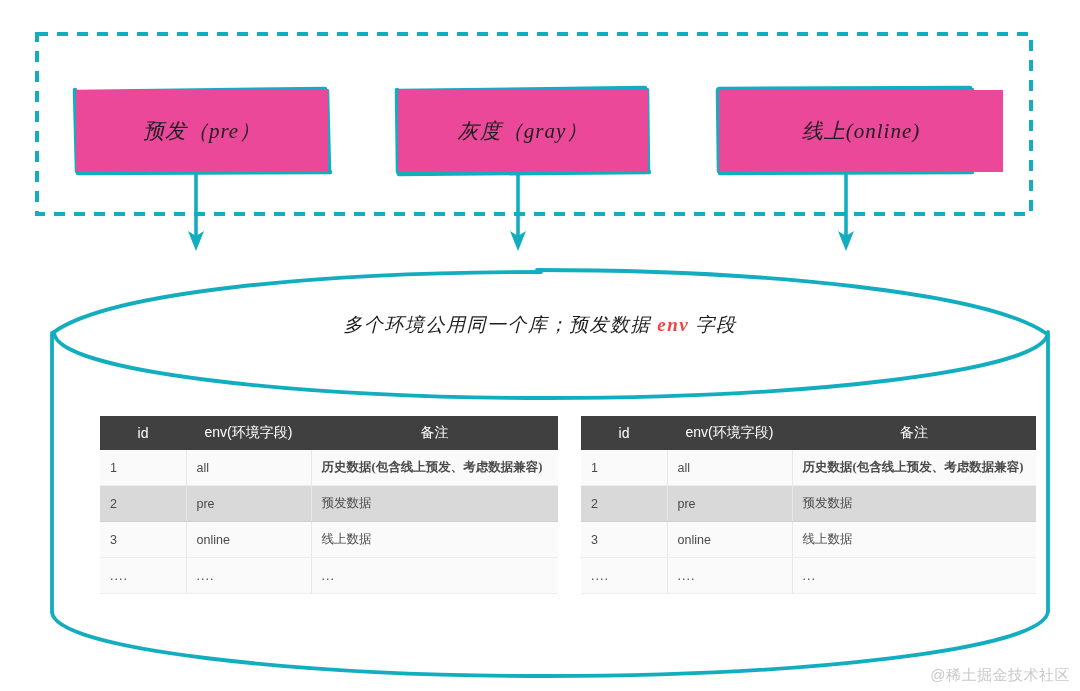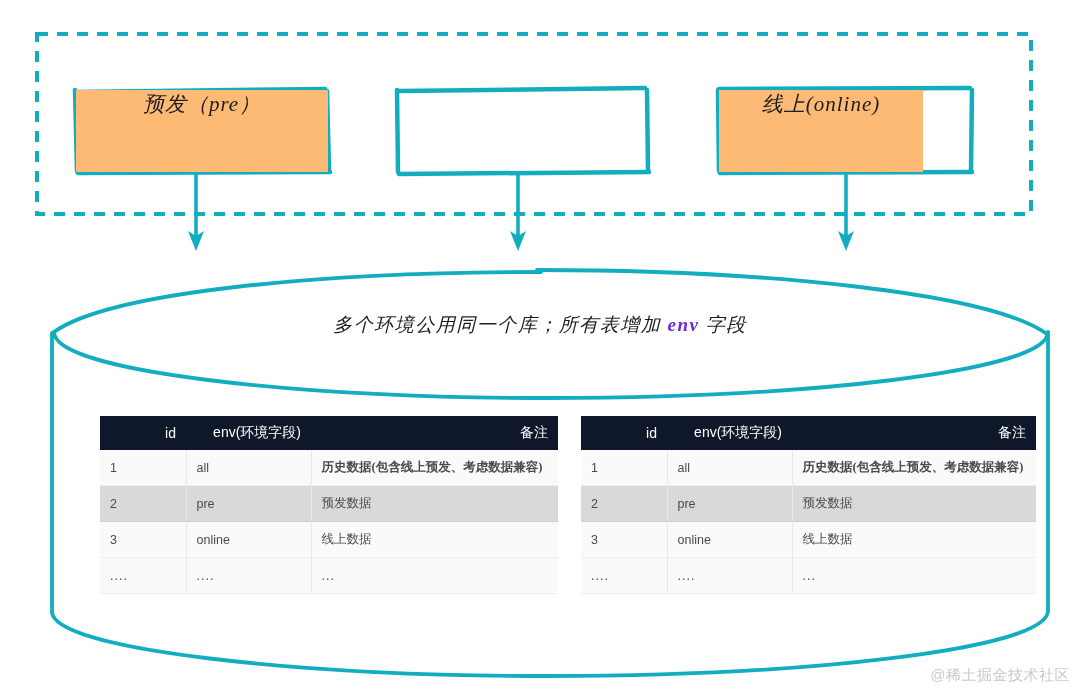--- a/index.html
+++ b/index.html
@@ -22,24 +22,24 @@
     left: 0;
     top: 0;
     width: 1080px;
     height: 691px;
     pointer-events: none;
   }
   
   .env-box {
     position: absolute;
     display: flex;
-    align-items: flex-start;
+    align-items: center;
     justify-content: center;
     box-sizing: border-box;
-    background: #fdba74;
+    background: #ec4899;
   }
   .env-label {
     font-family: "Liberation Serif", "DejaVu Serif", serif;
     font-style: italic;
     font-size: 21px;
     color: #1d1d1f;
     letter-spacing: 1px;
     white-space: nowrap;
   }
   
@@ -50,38 +50,38 @@
     width: 1080px;
     text-align: center;
     font-family: "Liberation Serif", "DejaVu Serif", serif;
     font-style: italic;
     font-size: 19px;
     color: #1d1d1f;
     letter-spacing: 1.5px;
     white-space: nowrap;
   }
   .cyl-caption .accent {
-    color: #6d28d9;
+    color: #ef4444;
     font-weight: bold;
     font-style: italic;
   }
   
   .env-table {
     position: absolute;
     border-collapse: collapse;
     table-layout: fixed;
     background: #fafafa;
     font-size: 12.5px;
   }
   .env-table th {
-    background: #0f172a;
+    background: #404040;
     color: #ffffff;
     font-weight: normal;
     font-size: 14px;
-    text-align: right;
+    text-align: center;
     padding: 8px 10px;
     height: 16px;
     border: none;
   }
   .env-table td {
     padding: 7px 10px;
     height: 21px;
     color: #4a4a4a;
     border-right: 1px solid #e8e8e8;
     border-bottom: 1px solid #ededed;
@@ -160,27 +160,30 @@
       <path d="M1048 334 L1048 611"></path>
 
       <path d="M52 612 C 54 650 300 676 548 676 C 800 676 1046 650 1048 611"></path>
     </g>
   </svg>
 
   <div class="env-box" style="left:76px; top:90px; width:252px; height:82px;">
     <span class="env-label">预发（pre）</span>
   </div>
 
-
-  <div class="env-box" style="left:719px; top:90px; width:204px; height:82px;">
+  <div class="env-box" style="left:398px; top:90px; width:250px; height:82px;">
+    <span class="env-label">灰度（gray）</span>
+  </div>
+
+  <div class="env-box" style="left:719px; top:90px; width:284px; height:82px;">
     <span class="env-label">线上(online)</span>
   </div>
 
   <div class="cyl-caption">
-    <span>多个环境公用同一个库；所有表增加 </span><span class="accent">env</span><span> 字段</span>
+    <span>多个环境公用同一个库；预发数据 </span><span class="accent">env</span><span> 字段</span>
   </div>
 
   <table class="env-table" style="left:100px; top:416px; width:458px;">
     <colgroup>
         <col style="width:86px">
         <col style="width:125px">
         <col>
       </colgroup>
     <thead>
       <tr>

